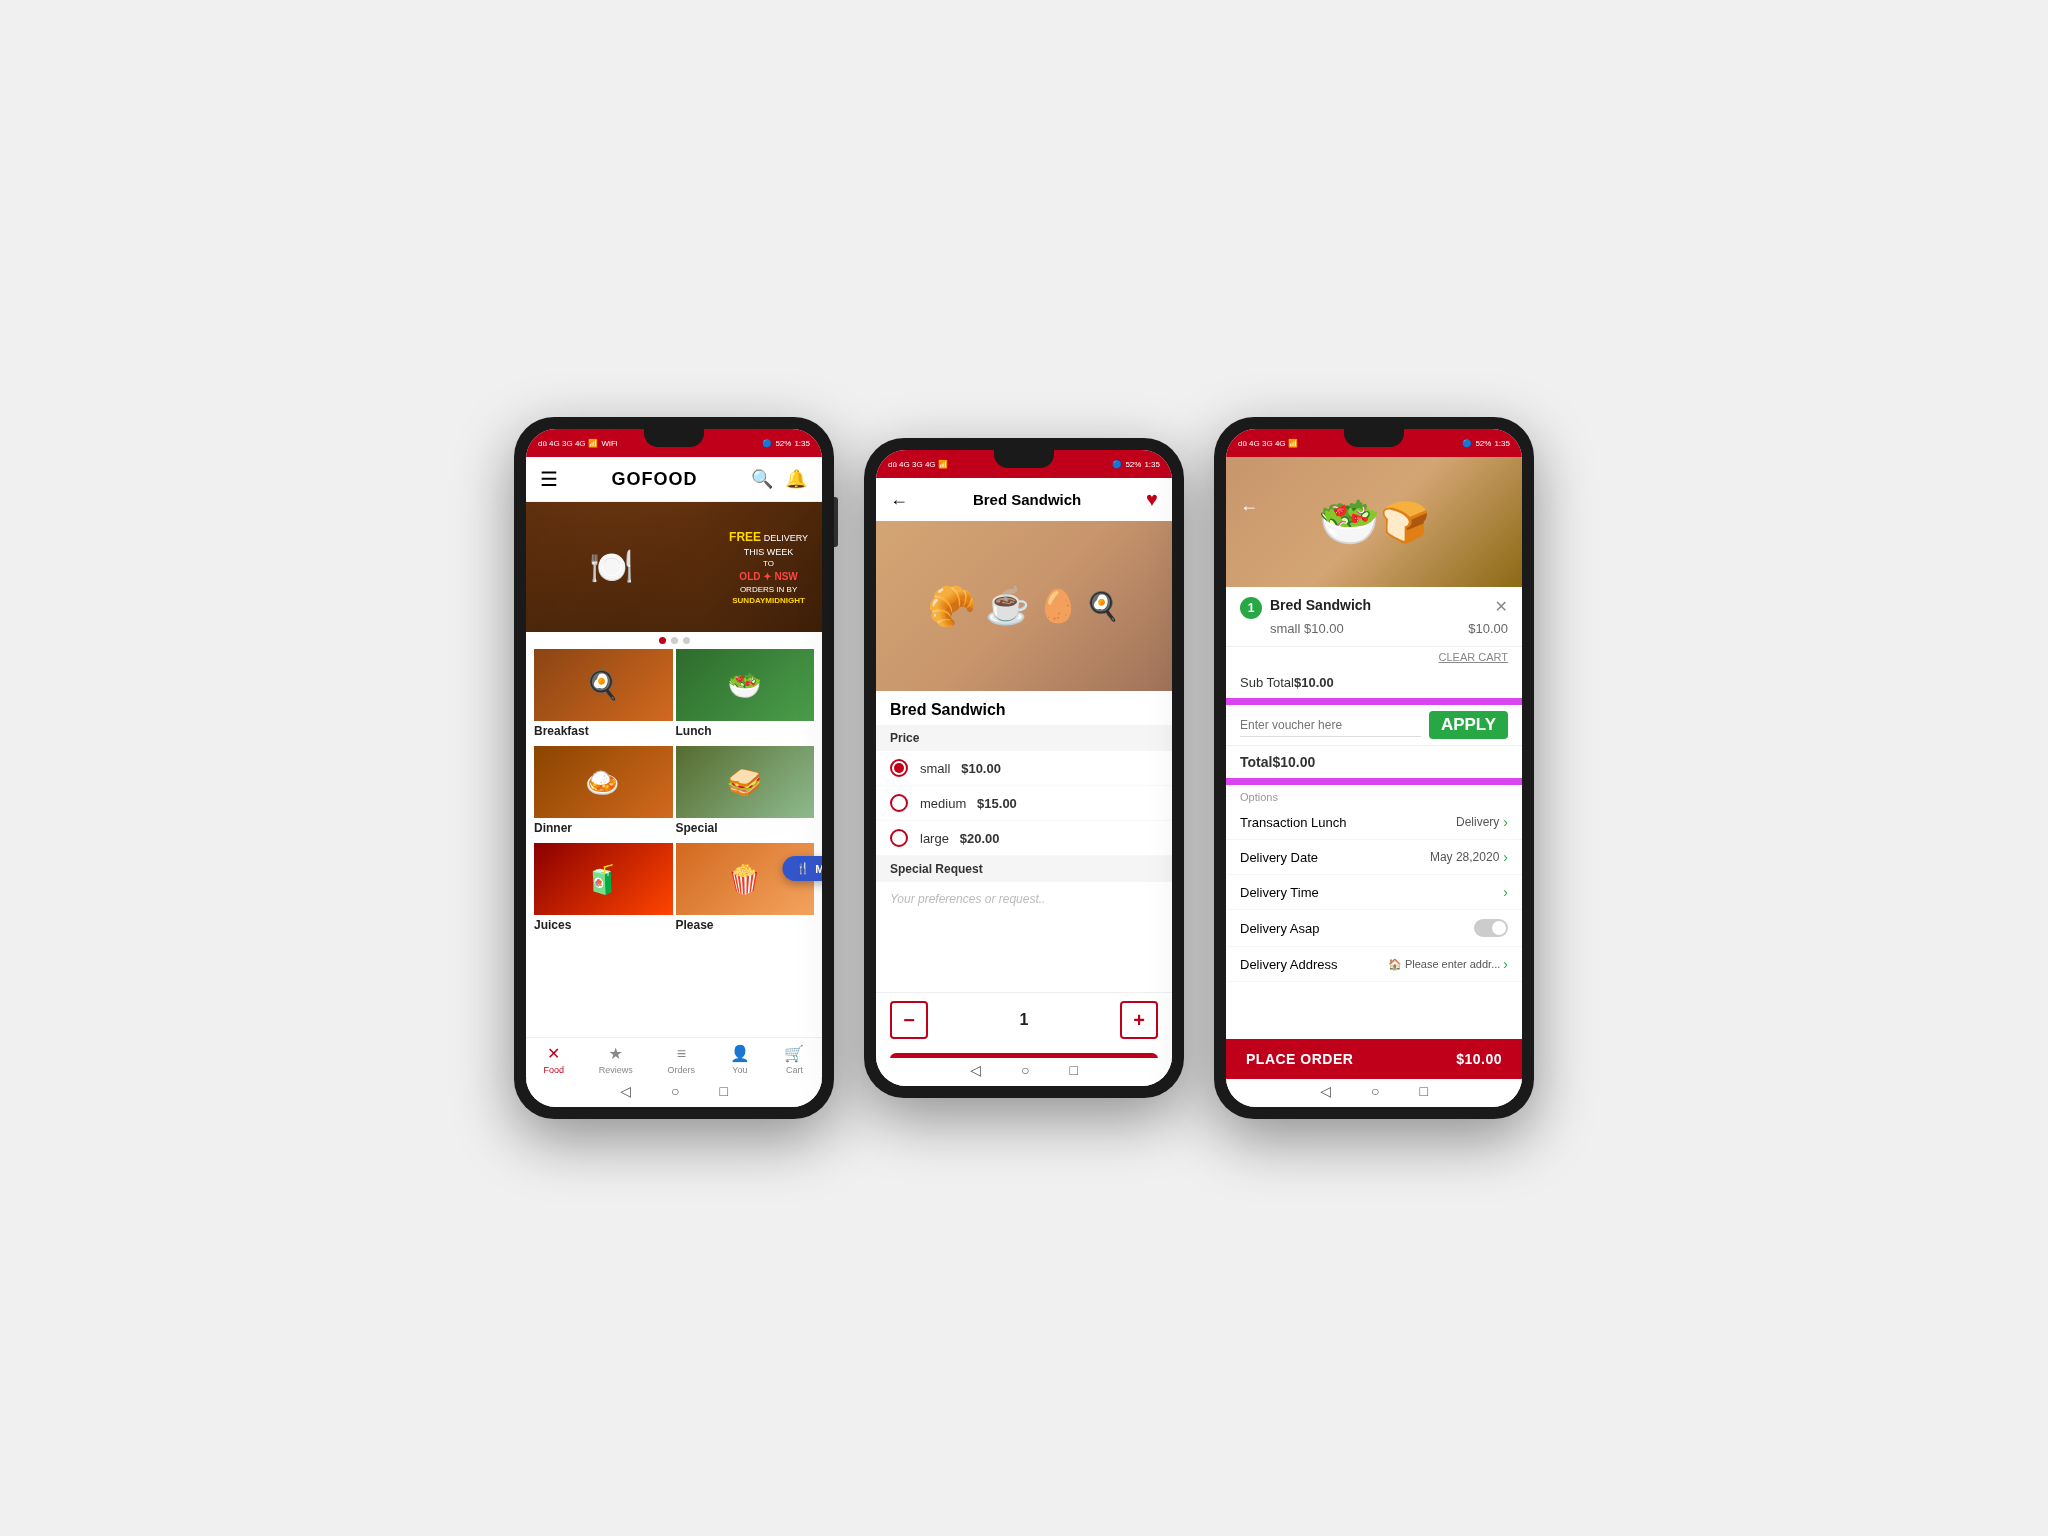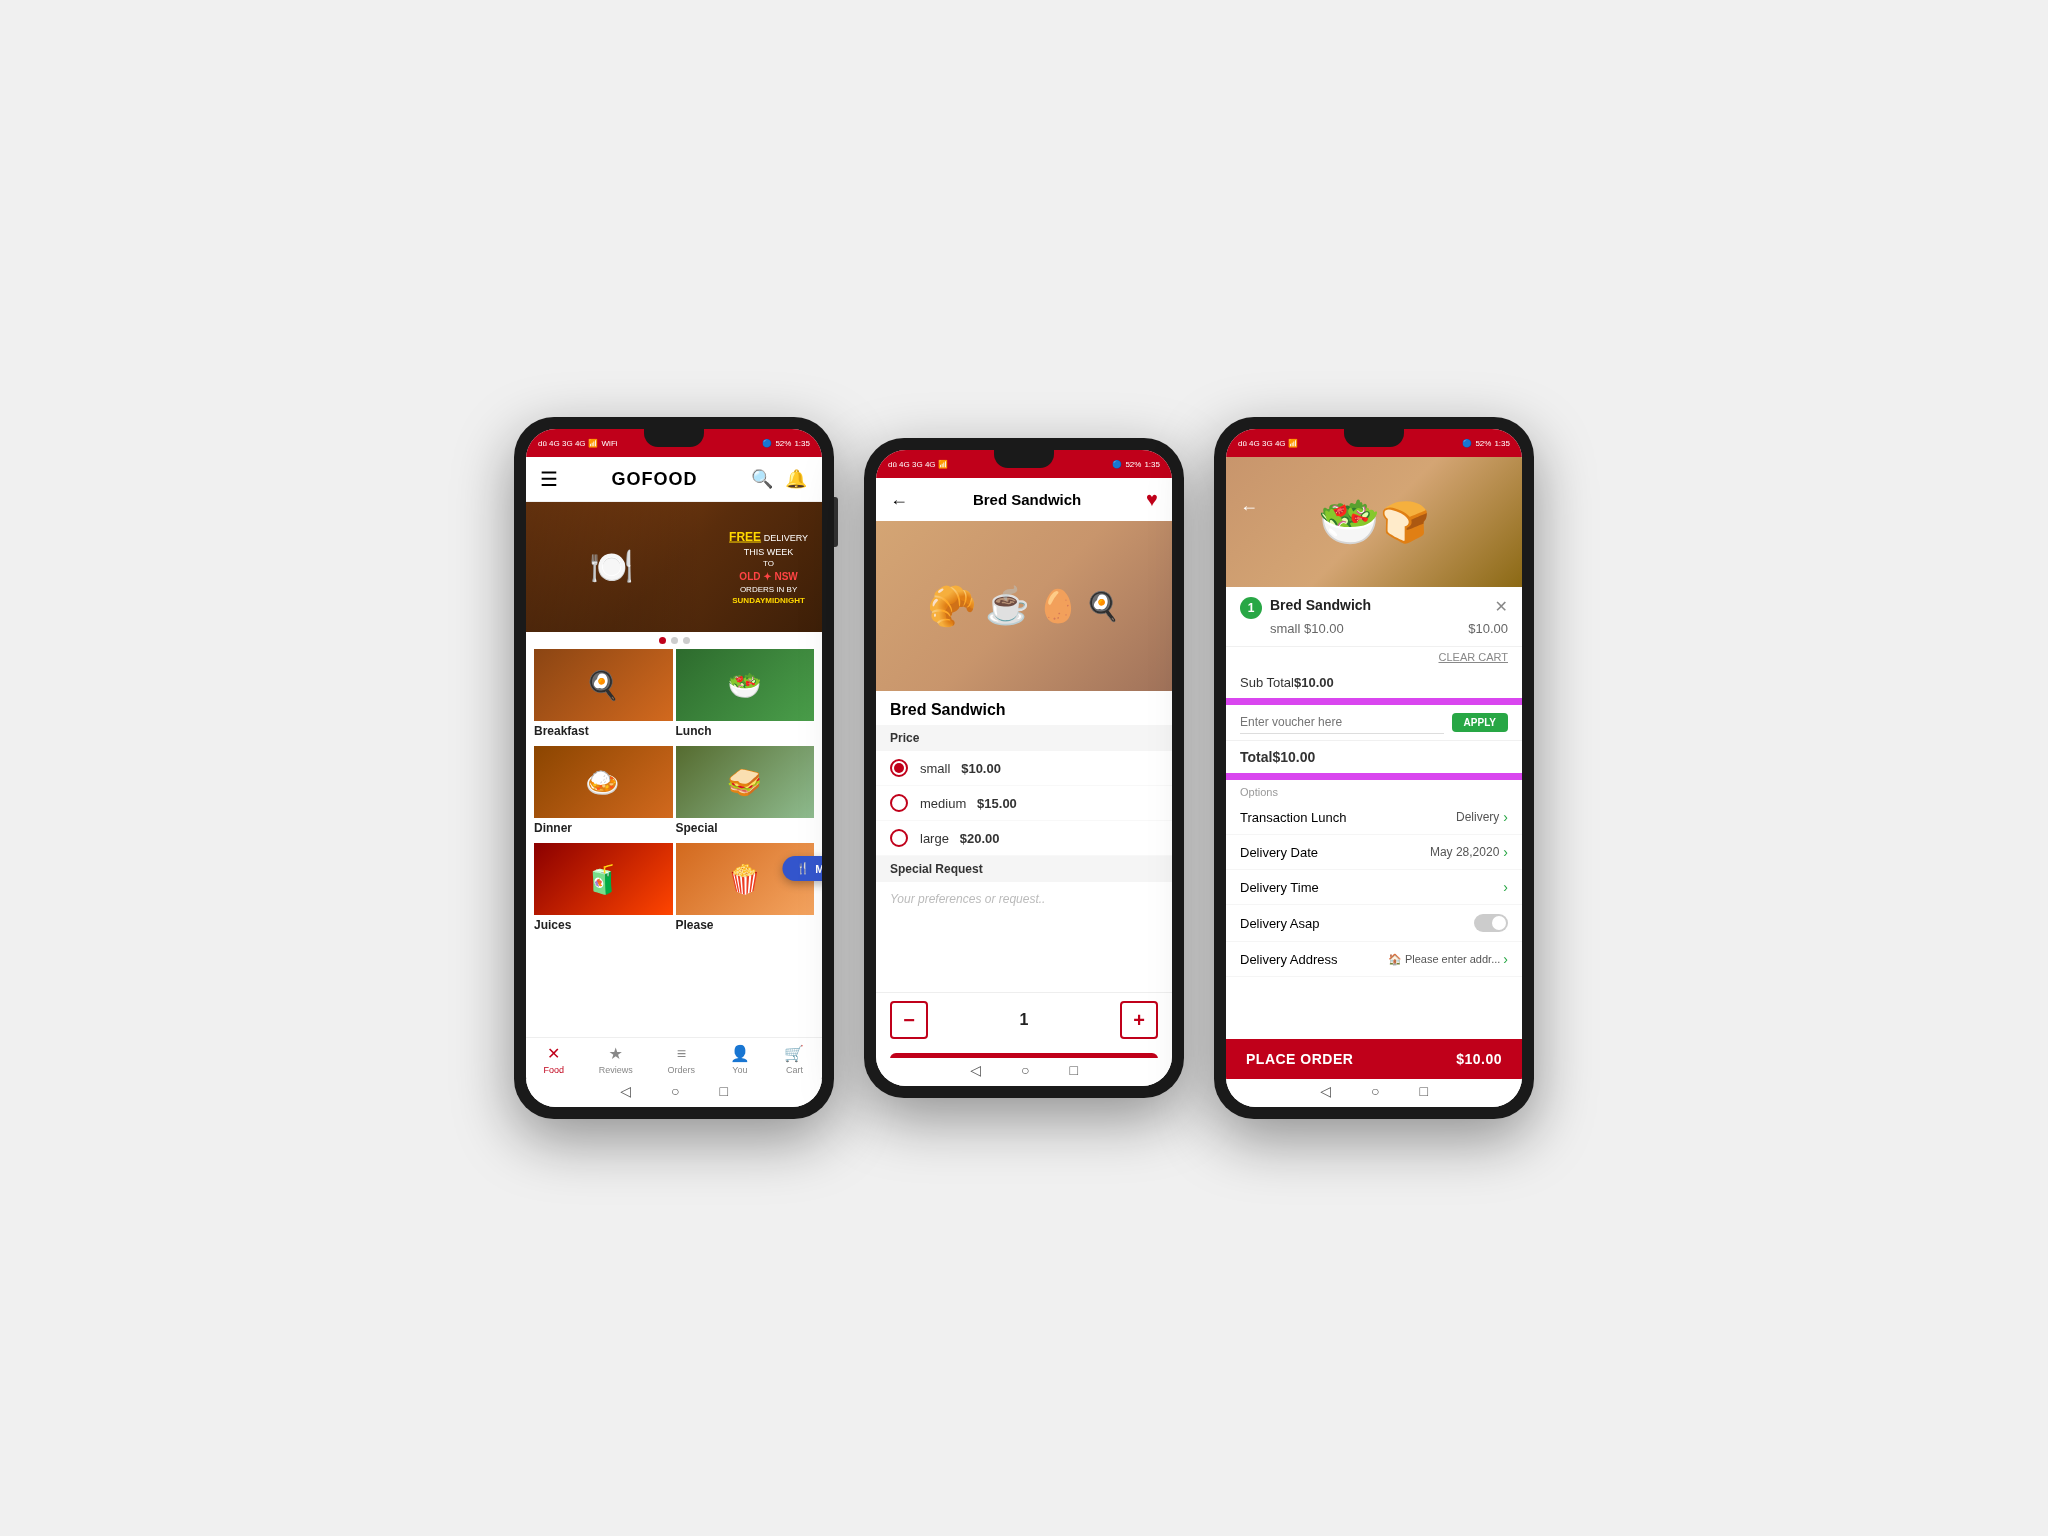--- a/index.html
+++ b/index.html
@@ -107,21 +107,21 @@
     .banner-text {
       position: absolute;
       right: 14px;
       top: 50%;
       transform: translateY(-50%);
       text-align: center;
       font-size: 9px;
       color: #fff;
       line-height: 1.4;
     }
-    .banner-text .free { color: #FFD700; font-weight: 900; font-size: 12px; text-decoration: underline; }
+    .banner-text .free { color: #FFD700; font-weight: 900; font-size: 12px; }
     .banner-text .old-nsw { color: #FF4444; font-weight: 900; }
     .banner-text .sunday { color: #FFD700; font-weight: 900; }
     .banner-dots {
       display: flex;
       justify-content: center;
       gap: 5px;
       padding: 5px 0;
     }
     .banner-dots .dot {
       width: 7px; height: 7px; border-radius: 50%;
@@ -353,21 +353,21 @@
       border: none;
       border-bottom: 1px solid #ddd;
       font-size: 12px;
       color: #bbb;
       padding: 4px 0;
       outline: none;
     }
     .apply-btn {
       background: #28a745;
       color: #fff;
-      font-size: 10px;
+      font-size: 17px;
       font-weight: 700;
       padding: 4px 12px;
       border-radius: 4px;
     }
     .p3-option-row {
       display: flex;
       justify-content: space-between;
       align-items: center;
       padding: 9px 14px;
       border-bottom: 1px solid #f5f5f5;

